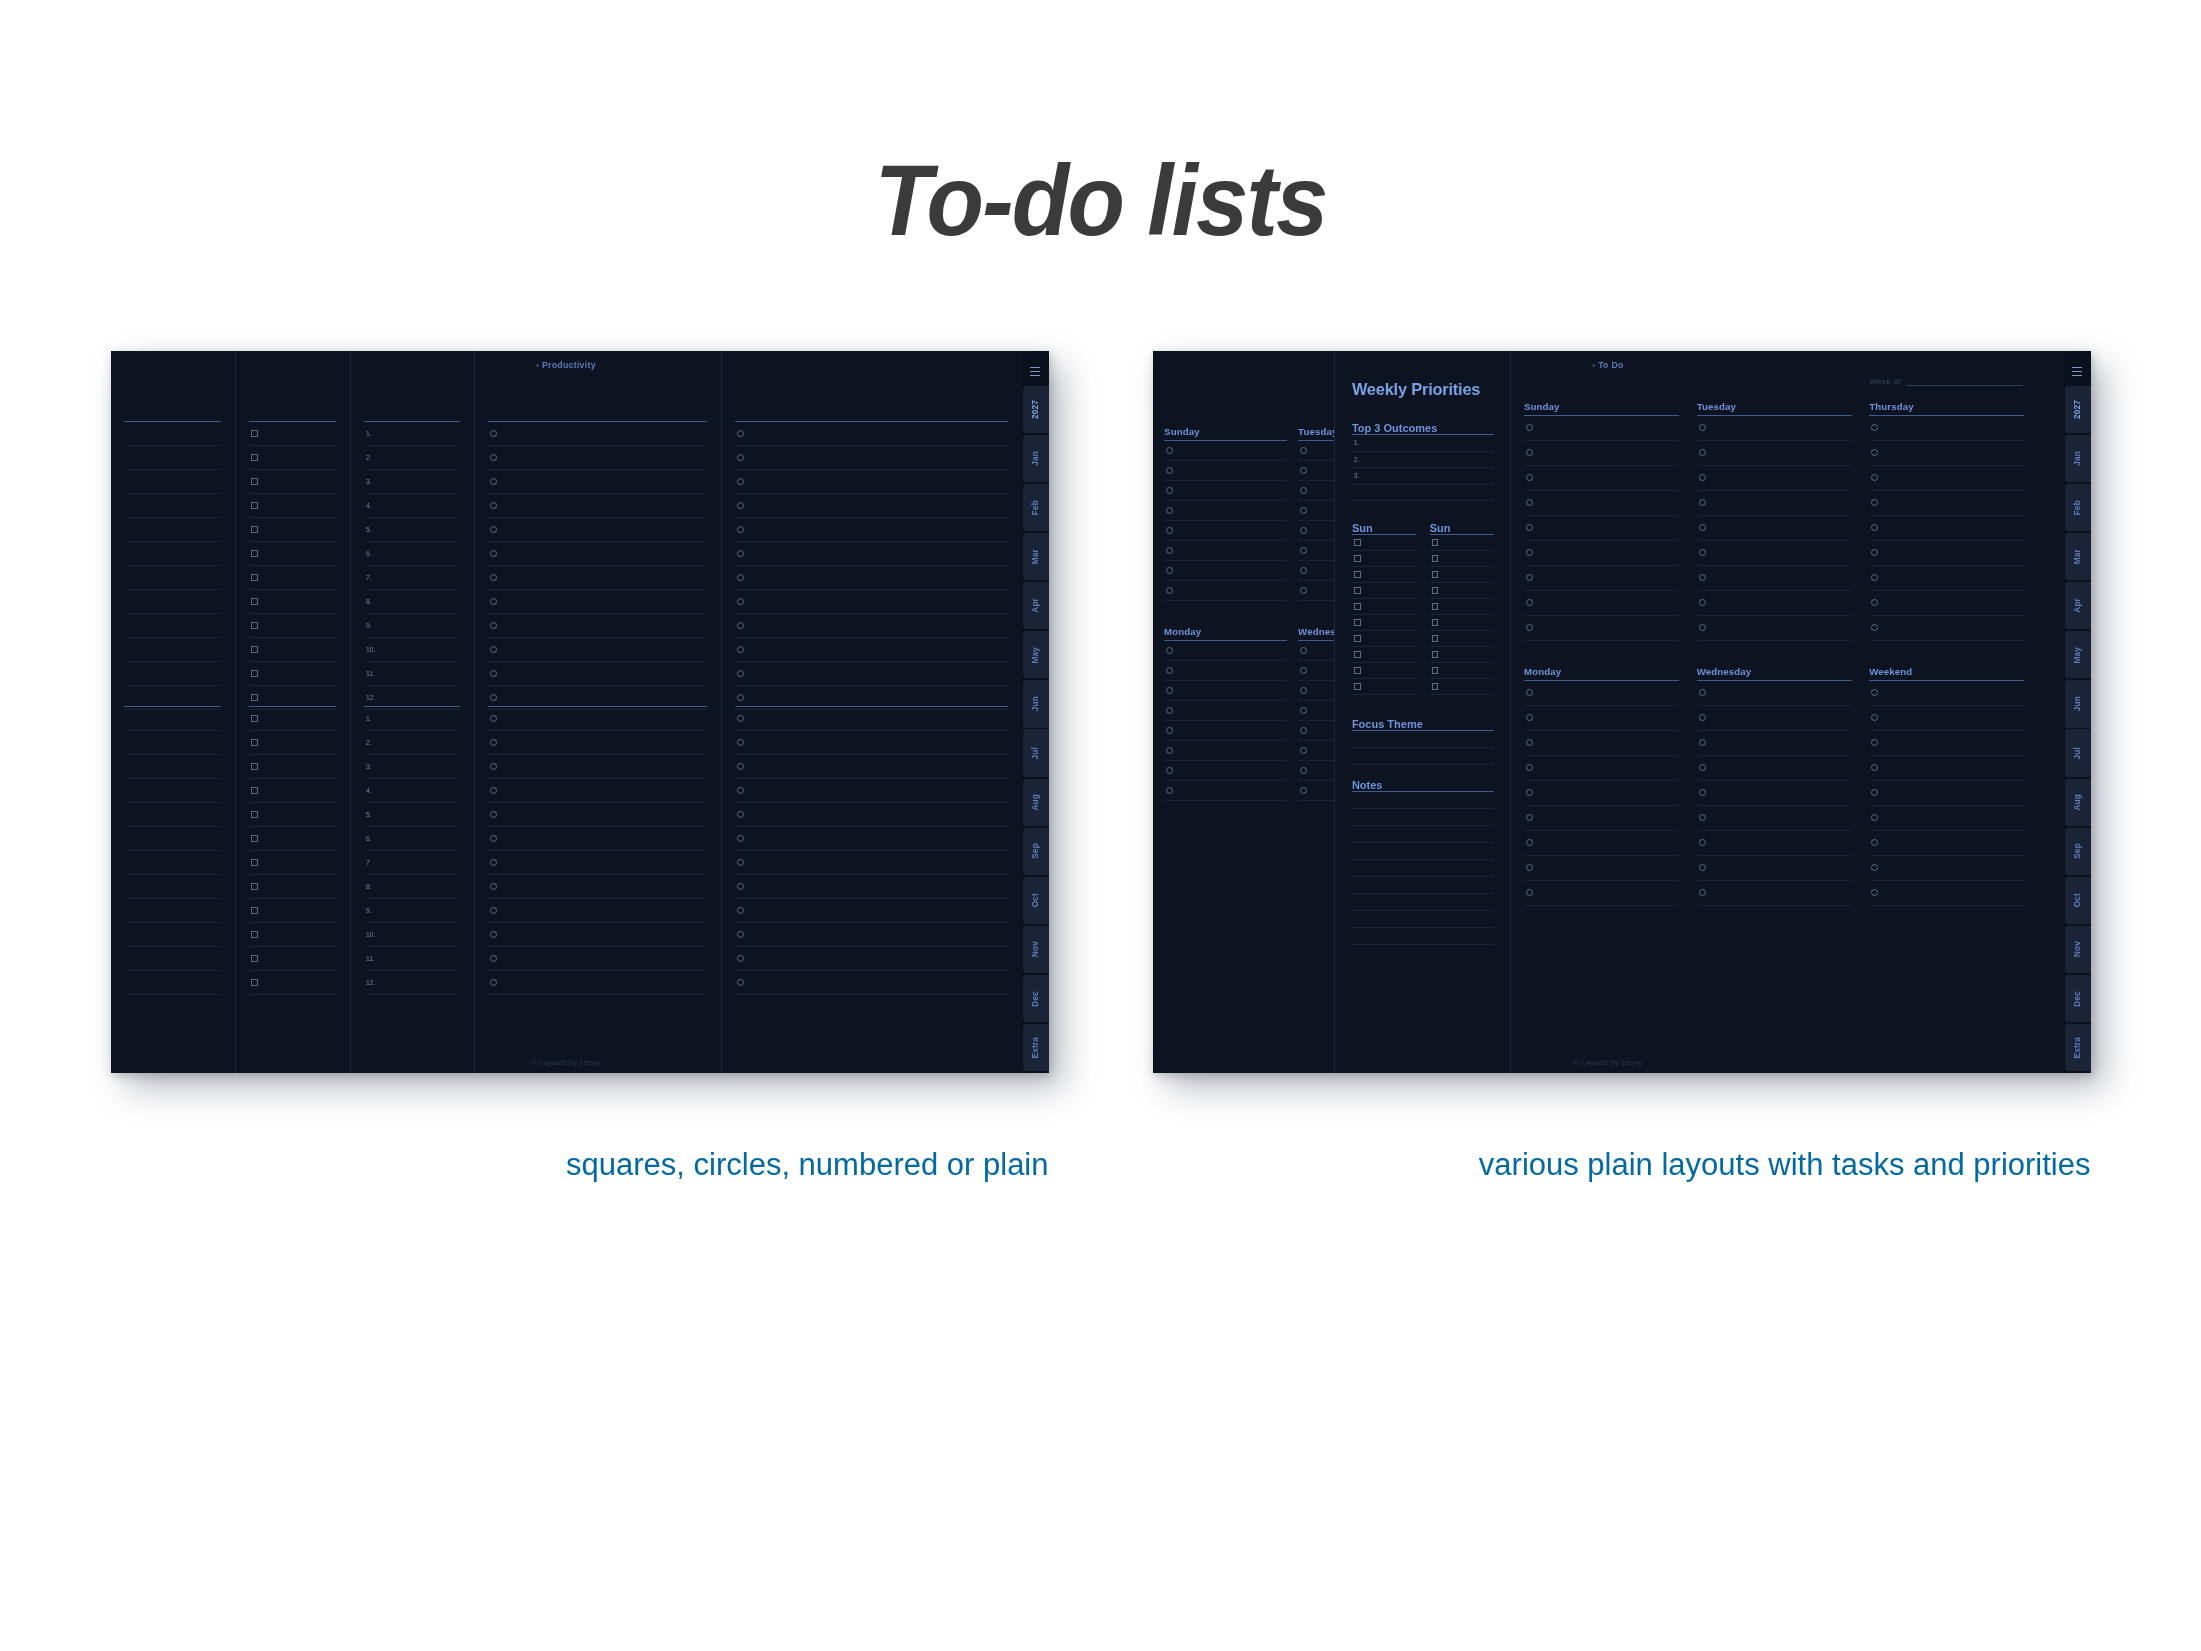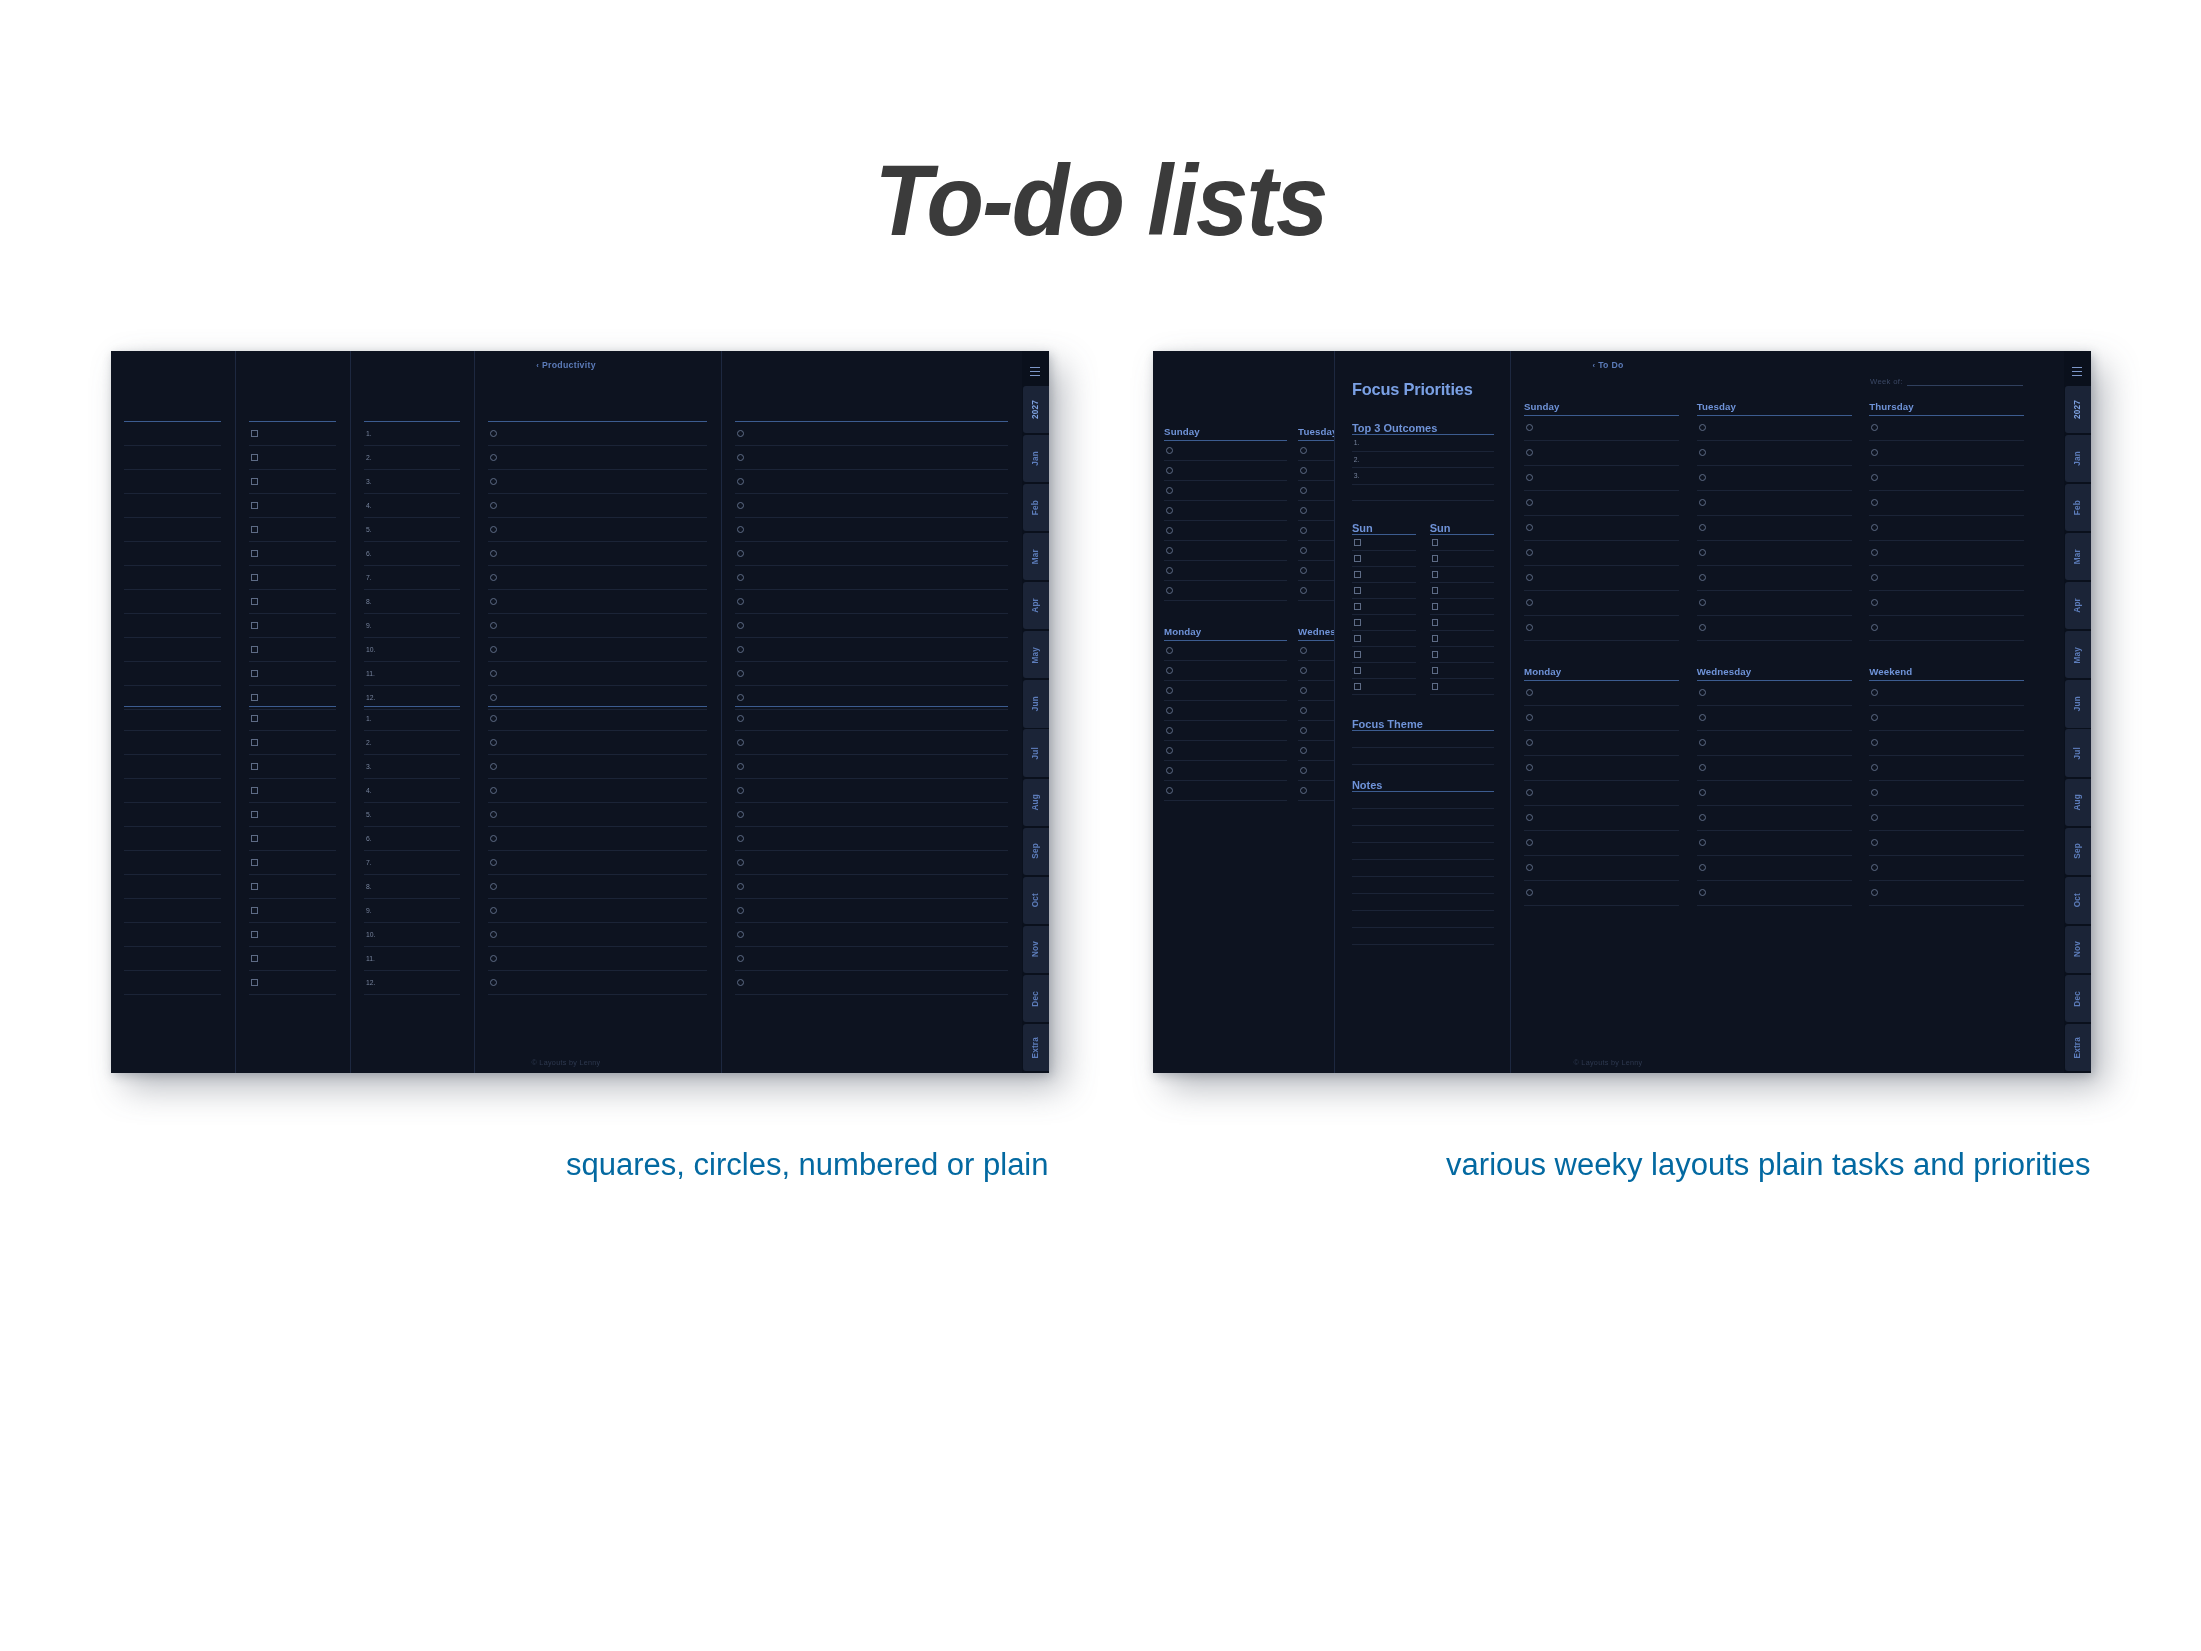--- a/index.html
+++ b/index.html
@@ -776,21 +776,21 @@
                         </div>
                     </div>
                   </div>
                 </div>
 
               </div>
             </div>
 
             <div class="rcol rpane-mid">
               <div class="wp">
-                <div class="wp-title">Focus Priorities</div>
+                <div class="wp-title">Weekly Priorities</div>
 
                 <div class="wp-sub">Top 3 Outcomes</div>
                 <div class="wp-list">
                   <div class="row">
                       <span class="mark-num">1.</span>
                     </div>
                   <div class="row">
                       <span class="mark-num">2.</span>
                     </div>
                   <div class="row">
@@ -1138,17 +1138,17 @@
           <div class="tab">
               <span>Dec</span>
             </div>
           <div class="tab">
               <span>Extra</span>
             </div>
         </div>
       </div>
     </div>
 
-    <div class="cap">various weeky layouts plain tasks and priorities</div>
+    <div class="cap">various plain layouts with tasks and priorities</div>
   </div>
 
 </div>
 
 
 </body></html>

